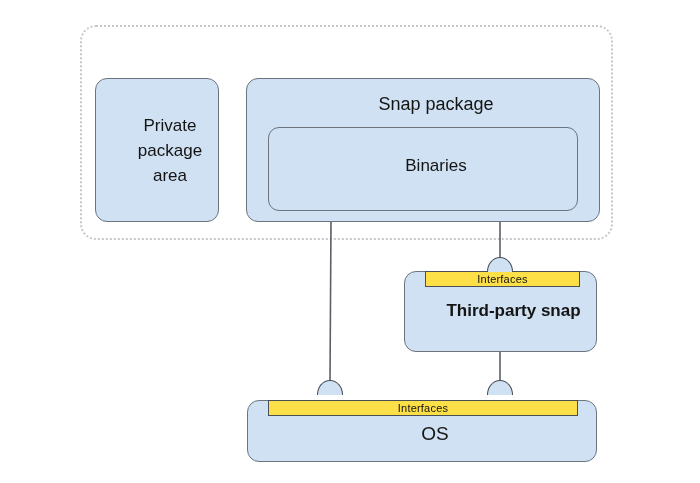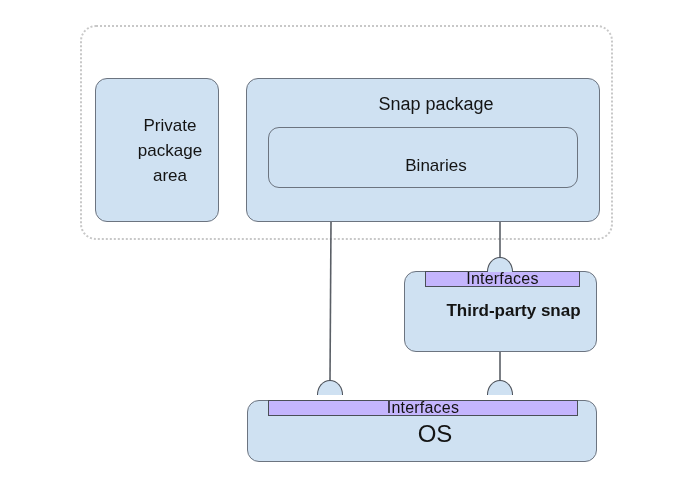--- a/index.html
+++ b/index.html
@@ -90,21 +90,21 @@
     top: 14px;
     font-size: 18px;
     line-height: 22px;
   }
 
   
   #binaries {
     left: 268px;
     top: 127px;
     width: 310px;
-    height: 61px;
+    height: 84px;
     border-radius: 11px;
   }
   #binaries .node-label {
     top: 27px;
     font-size: 17px;
     line-height: 21px;
   }
 
   
   #third-party-snap {
@@ -122,32 +122,32 @@
 
   
   #os-node {
     left: 247px;
     top: 400px;
     width: 350px;
     height: 62px;
   }
   #os-node > .node-label {
     top: 21px;
-    font-size: 24px;
+    font-size: 19px;
     line-height: 23px;
   }
 
   
   .interfaces-bar {
     position: absolute;
     box-sizing: border-box;
-    background: #c4b5fd;
+    background: #fde047;
     border: 1.5px solid #4a4f57;
     text-align: center;
-    font-size: 16px;
+    font-size: 11px;
     line-height: 14px;
     color: #121212;
     letter-spacing: 0.2px;
   }
   #tps-interfaces {
     left: 20px;
     top: -1px;
     width: 155px;
     height: 16px;
   }

